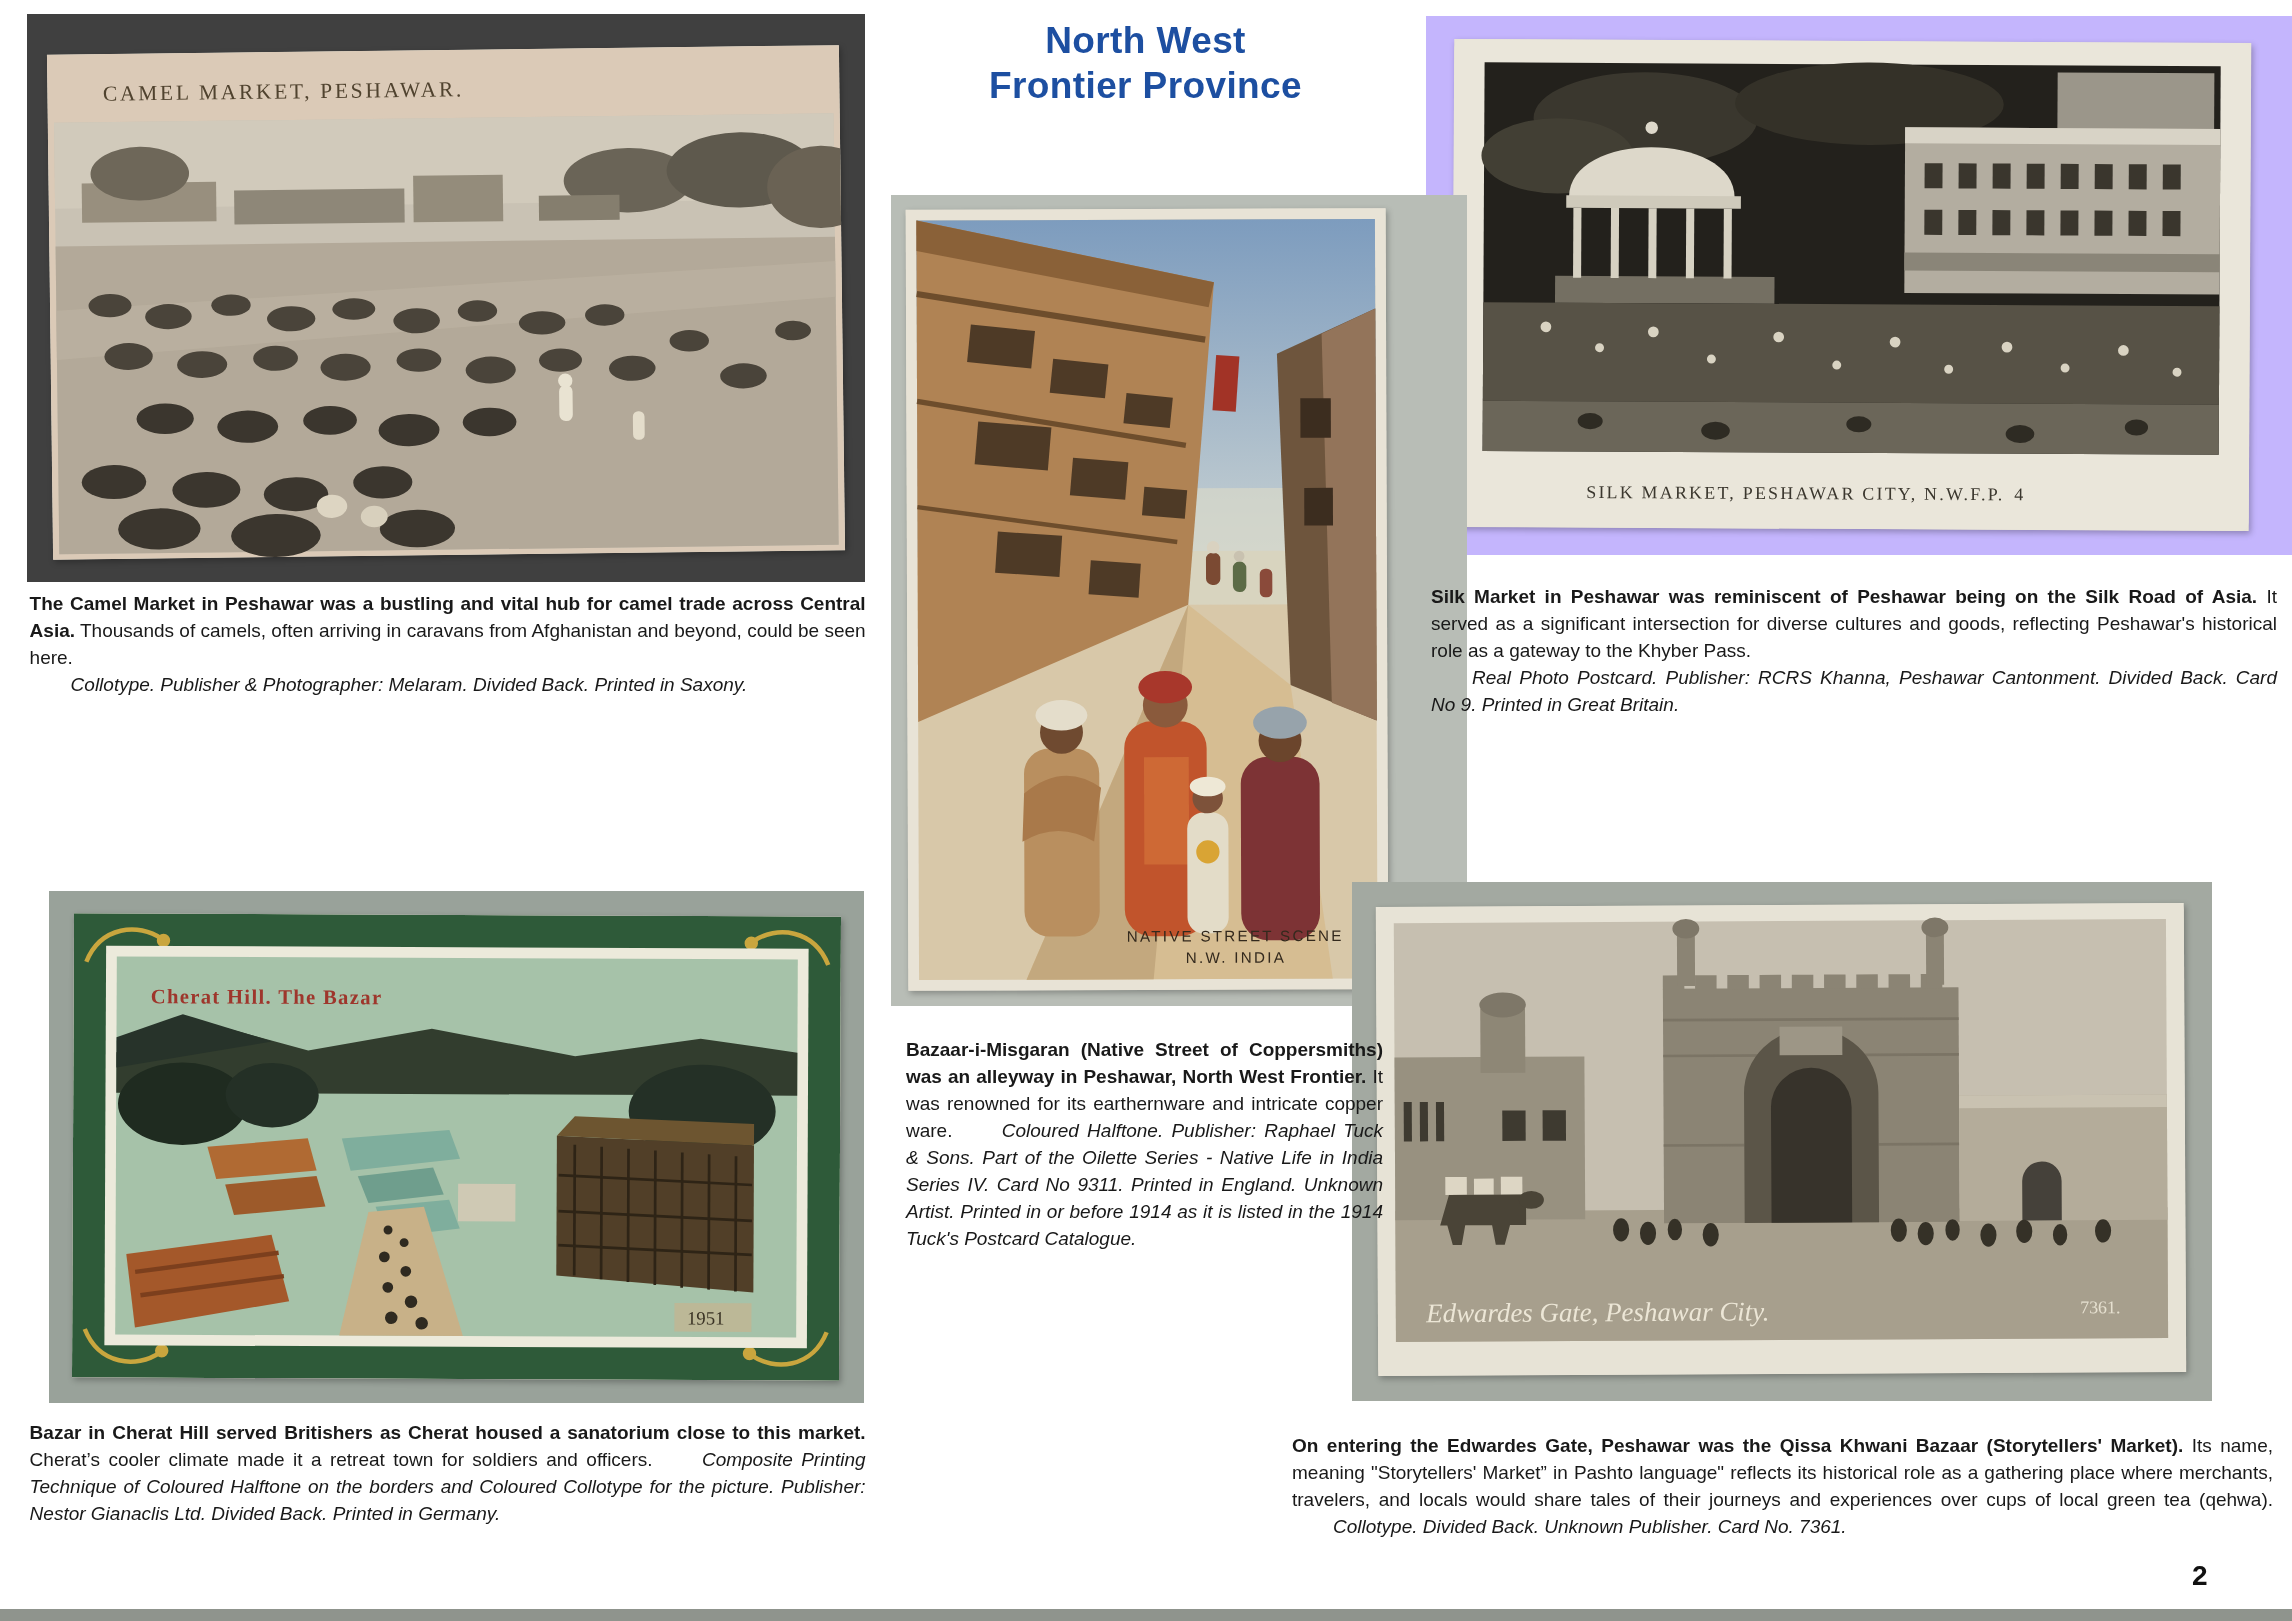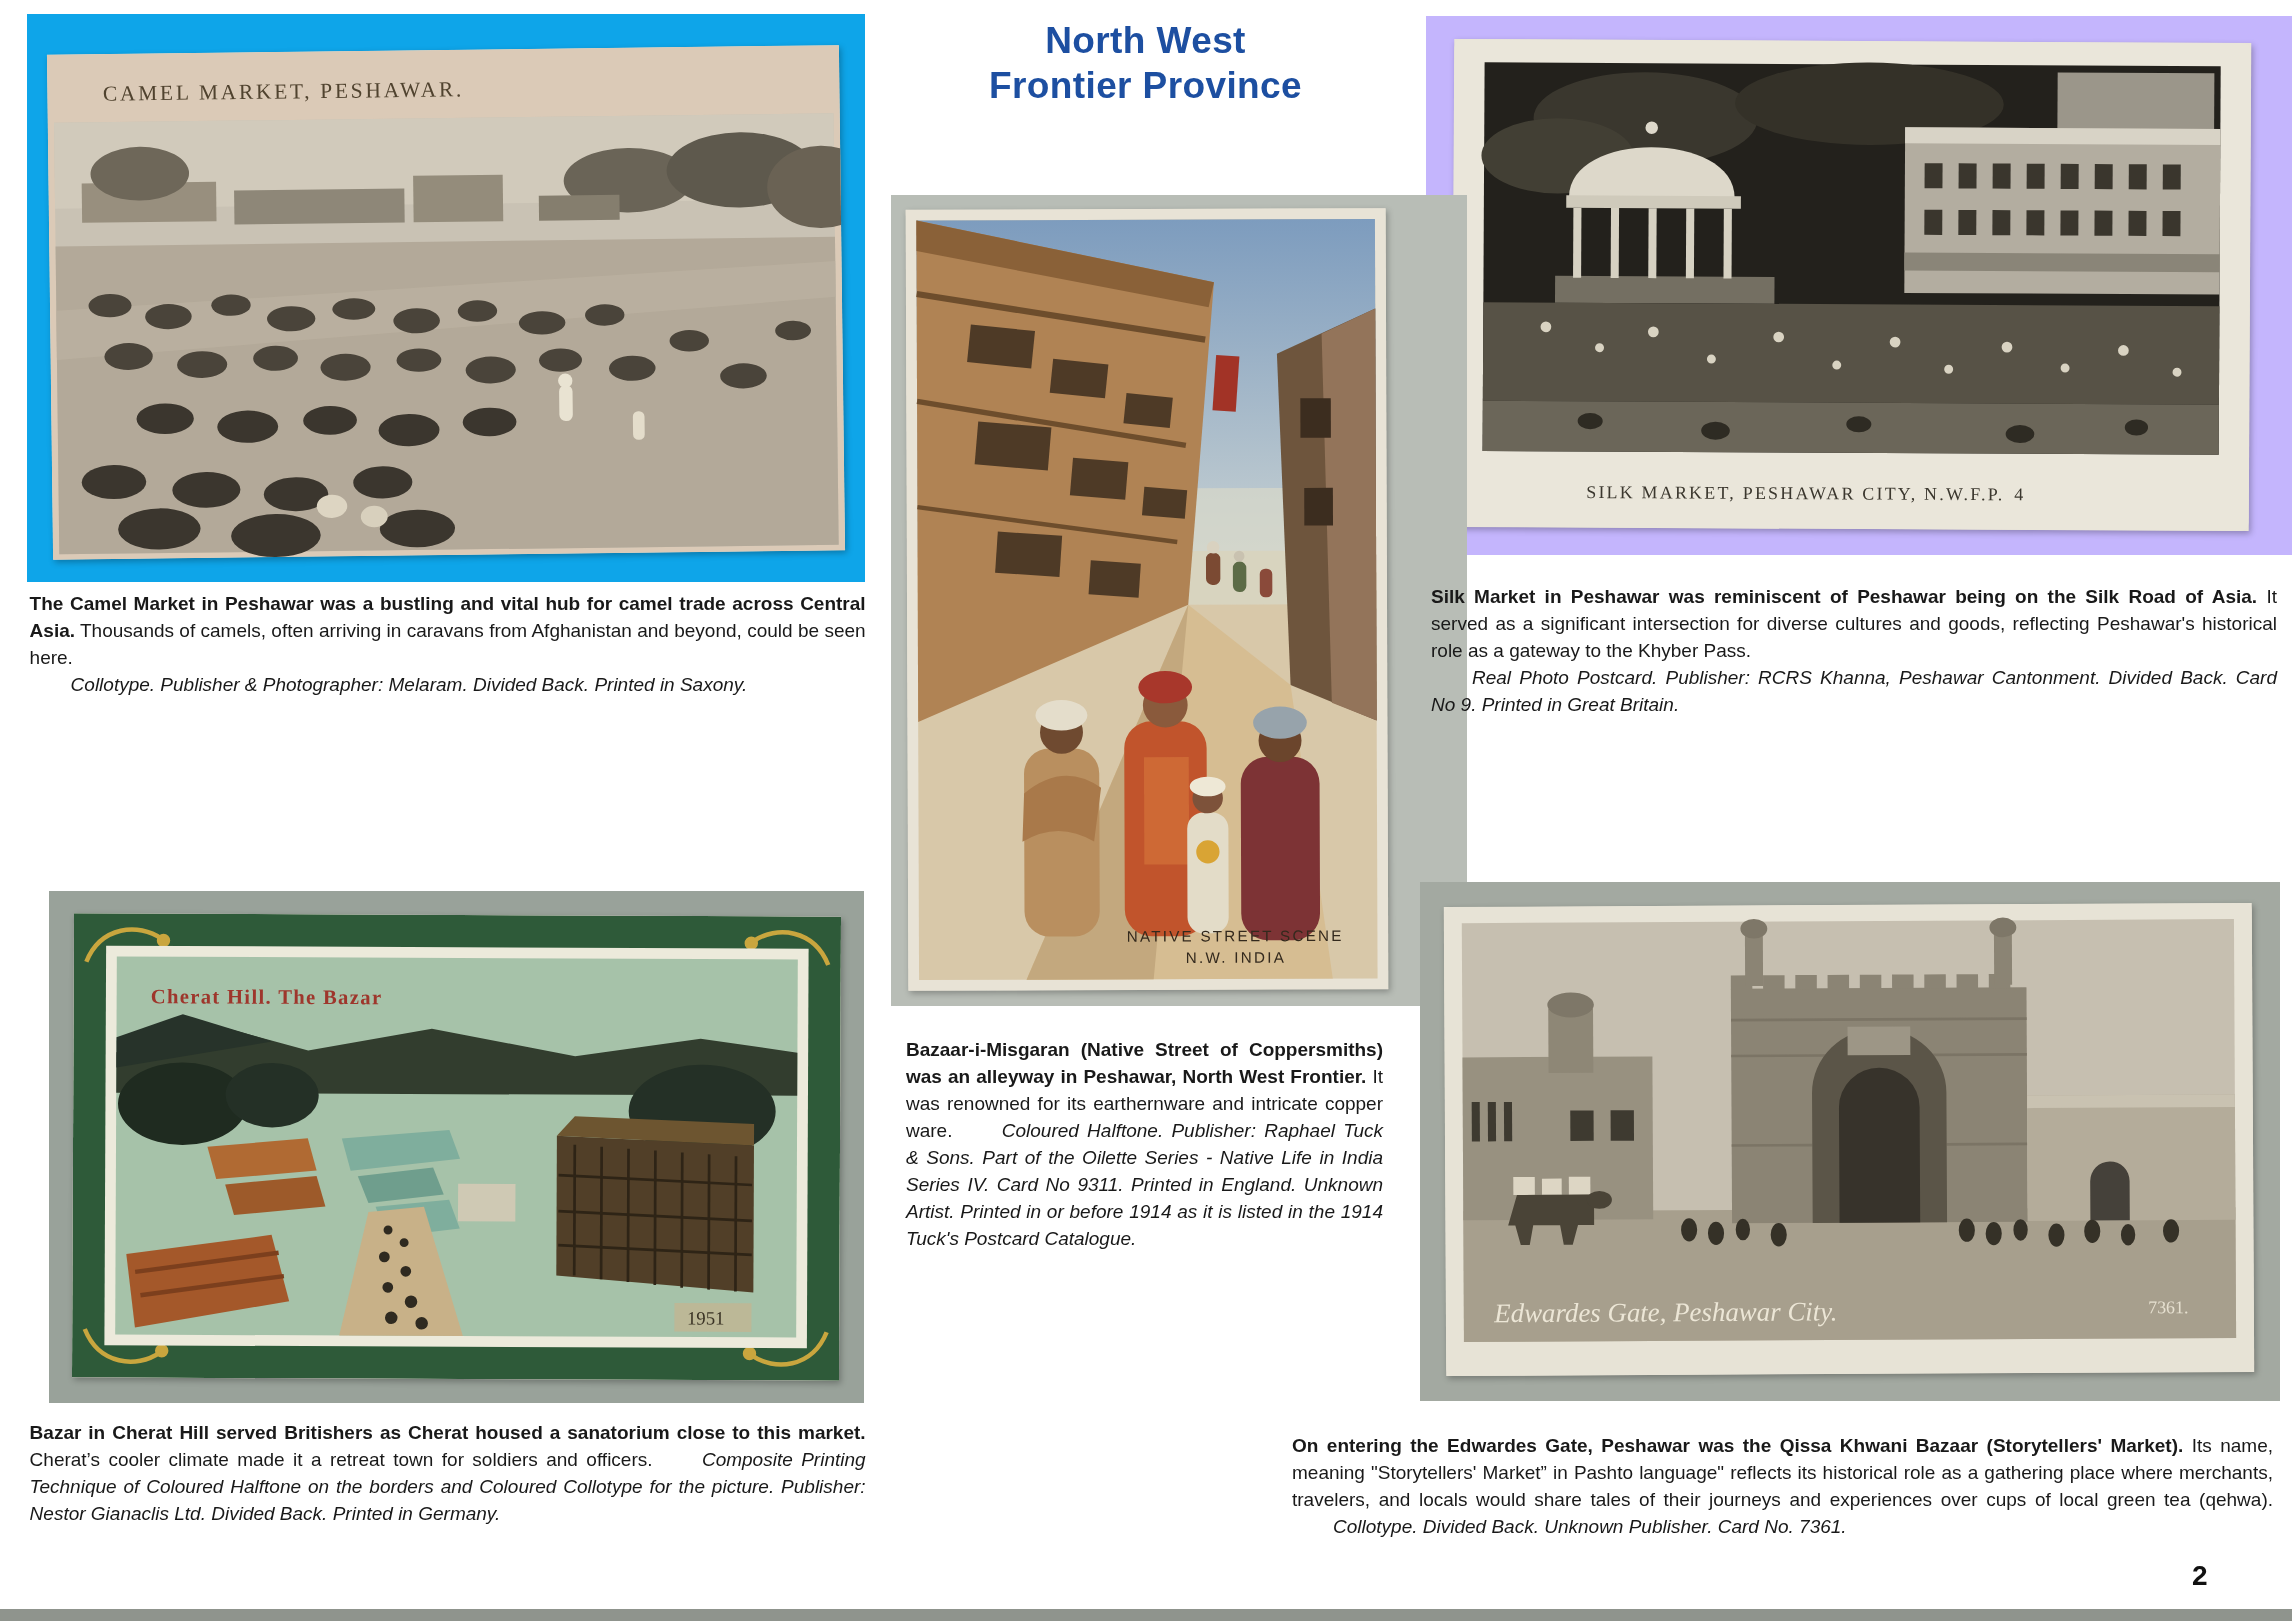--- a/index.html
+++ b/index.html
@@ -26,25 +26,25 @@
   .pagenum {
     position:absolute; left:2192px; top:1560px; font-size:28px;
     font-weight:bold; color:#111;
   }
   .bottom-strip { position:absolute; left:0; bottom:0; width:2293px; height:11.6px; background:#8f948d; }
 
   .serif-label  { font-family:"Liberation Serif", serif; }
   .script-label { font-family:"Liberation Serif", serif; font-style:italic; }
 
   
-  #camel-mount    { left:27px;   top:14.3px;  width:838px; height:568px; background:#0ea5e9; }
+  #camel-mount    { left:27px;   top:14.3px;  width:838px; height:568px; background:#404040; }
   #silk-mount     { left:1426px; top:16px;  width:882px; height:539px; background:#c4b5fd; }
   #street-mount   { left:891px;  top:195px; width:576px; height:811px; background:#b8bdb6; }
   #cherat-mount   { left:49px;   top:891px; width:815px; height:512px; background:#99a29a; }
-  #edwardes-mount { left:1420px; top:882px; width:860px; height:519px; background:#a3a9a1; }
+  #edwardes-mount { left:1352px; top:882px; width:860px; height:519px; background:#a3a9a1; }
 
   
   #camel-card    { left:23px; top:36px; width:792px; height:505px; transform:rotate(-0.7deg); }
   #silk-card     { left:27px; top:25px; width:797px; height:488px; transform:rotate(0.3deg); }
   #street-card   { left:16px; top:14.3px; width:480px; height:781px; transform:rotate(-0.2deg); }
   #cherat-card   { left:24px; top:24px; width:767px; height:464px; transform:rotate(0.25deg); }
   #edwardes-card { left:25px; top:23px; width:808px; height:469px; transform:rotate(-0.3deg); }
 
   
   #camel-caption    { left:29.6px;   top:591px;  width:836px; }

